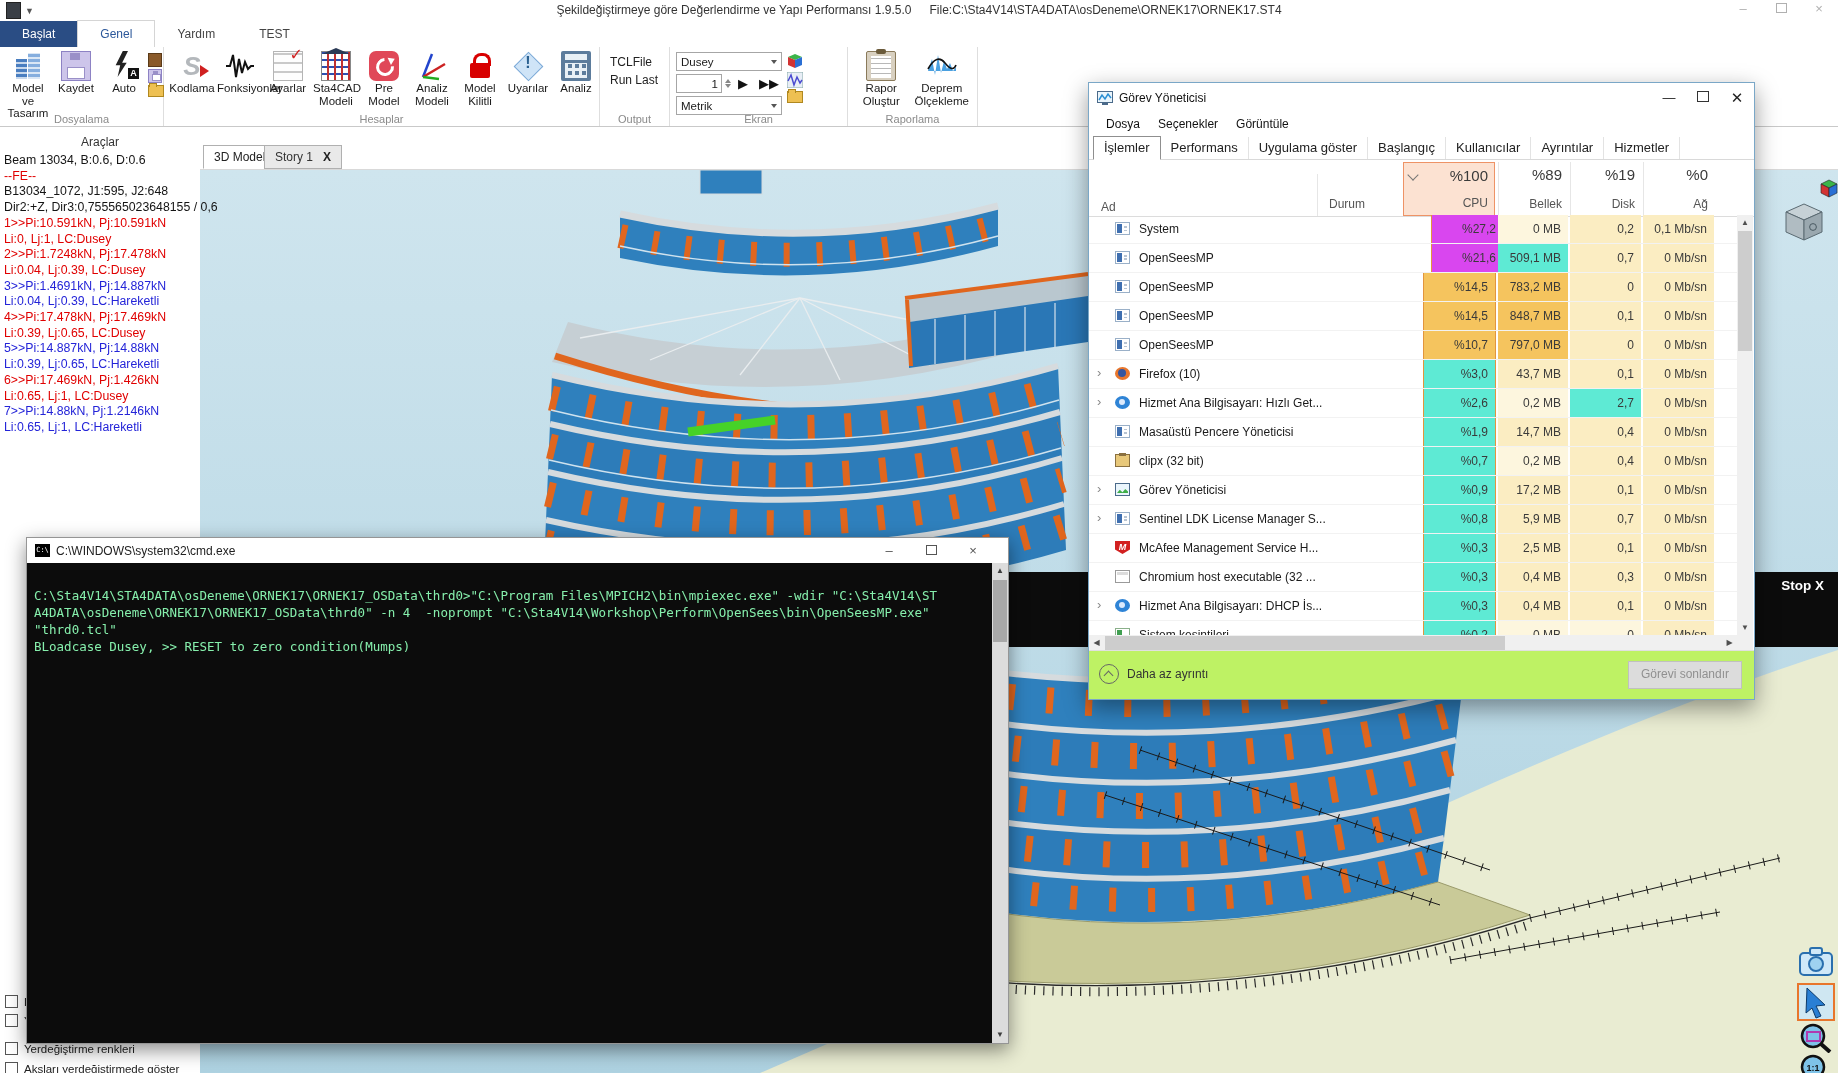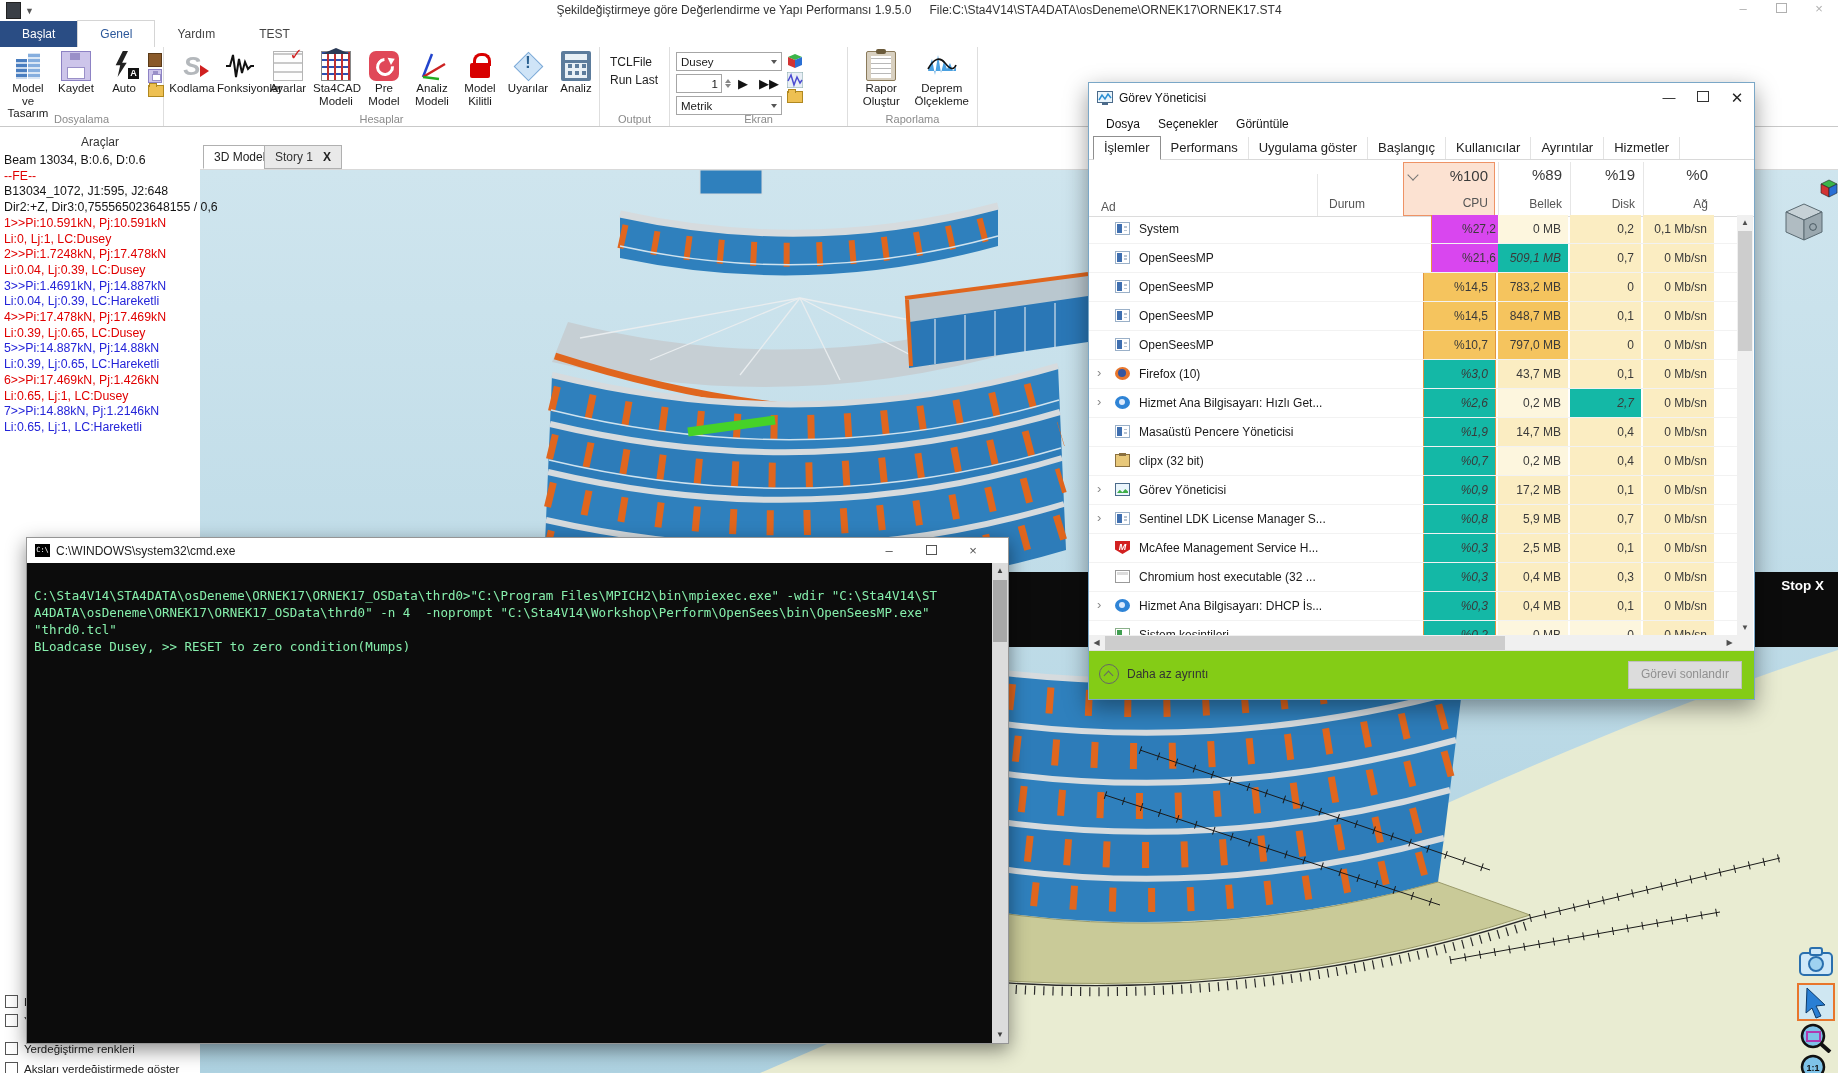--- a/index.html
+++ b/index.html
@@ -147,21 +147,21 @@
   .exp{position:absolute;left:8px;top:5px;width:10px;color:#888;font-size:13px;}
   .ric{position:absolute;left:26px;top:7px;width:15px;height:13px;}
   .rname{position:absolute;left:50px;top:7px;color:#1a1a1a;white-space:nowrap;}
   .cell{position:absolute;top:0;height:28px;line-height:28px;text-align:right;padding-right:7px;box-sizing:border-box;color:#3a3a3a;}
   .c1{left:334px;width:73px;border-left:1px solid #e2953e;border-right:1px solid #e2953e;}
   .c2{left:409px;width:70px;}
   .c3{left:481px;width:71px;padding-left:24px;}
   .c4{left:554px;width:71px;}
   [data-heat="h0"]{background:#FDF6DE;}
   [data-heat="h1"]{background:#FBEDC2;}
-  [data-heat="h2"]{background:#14b8a6;font-style:italic;}
+  [data-heat="h2"]{background:#5eead4;}
   [data-heat="h3"]{background:#F5C45E;}
   [data-heat="h4"]{background:#d946ef;margin-left:8px;}
   
   .ic{display:block;width:100%;height:100%;position:relative;box-sizing:border-box;}
   .ic-app{border:1px solid #9ab0c8;background:#fff;}
   .ic-app::before{content:"";position:absolute;left:1px;top:1px;bottom:1px;width:5px;background:#3f6fb0;}
   .ic-app::after{content:"";position:absolute;left:8px;top:3px;right:2px;height:5px;
       background-image:repeating-linear-gradient(0deg,#b8c4d2 0 1.5px,transparent 1.5px 3.5px);}
   .ic-ff{border-radius:50%;background:#e8762c;}
   .ic-ff::before{content:"";position:absolute;left:3px;top:2px;width:8px;height:8px;border-radius:50%;background:#3456a0;}
@@ -183,21 +183,21 @@
   .tm-vscroll .arr.up{top:0;}
   .tm-vscroll .arr.dn{bottom:0;}
   .tm-vthumb{position:absolute;left:1px;top:16px;width:14px;height:120px;background:#cdcdcd;}
   .tm-hscroll{position:absolute;left:0;top:552px;width:648px;height:16px;background:#f0f0f0;}
   .tm-hscroll .arr{position:absolute;top:0;width:15px;height:16px;text-align:center;font-size:8px;line-height:16px;color:#505050;}
   .tm-hscroll .arr.l{left:0;}
   .tm-hscroll .arr.r{right:0;}
   .tm-hthumb{position:absolute;left:16px;top:1px;width:400px;height:14px;background:#cdcdcd;}
   .tm-corner{position:absolute;right:1px;top:552px;width:16px;height:16px;background:#f0f0f0;}
   
-  .tm-foot{position:absolute;left:0;right:0;bottom:0;height:48px;border-top:1px solid #e0e0e0;background:#84cc16;}
+  .tm-foot{position:absolute;left:0;right:0;bottom:0;height:48px;border-top:1px solid #e0e0e0;background:#bef264;}
   .lessbtn{position:absolute;left:10px;top:13px;display:flex;align-items:center;gap:8px;font-size:12px;color:#333;}
   .circ{width:18px;height:18px;border:1px solid #666;border-radius:50%;position:relative;}
   .circ::before{content:"";position:absolute;left:5px;top:7px;width:6px;height:6px;border-left:1.5px solid #666;border-top:1.5px solid #666;transform:rotate(45deg);}
   .endtask{position:absolute;right:12px;top:10px;width:112px;height:26px;background:#dcdcdc;border:1px solid #c0c0c0;
            color:#909090;font-size:12px;text-align:center;line-height:25px;}
   
   .msvg{display:block;}
 </style>
 </head>
 <body>

